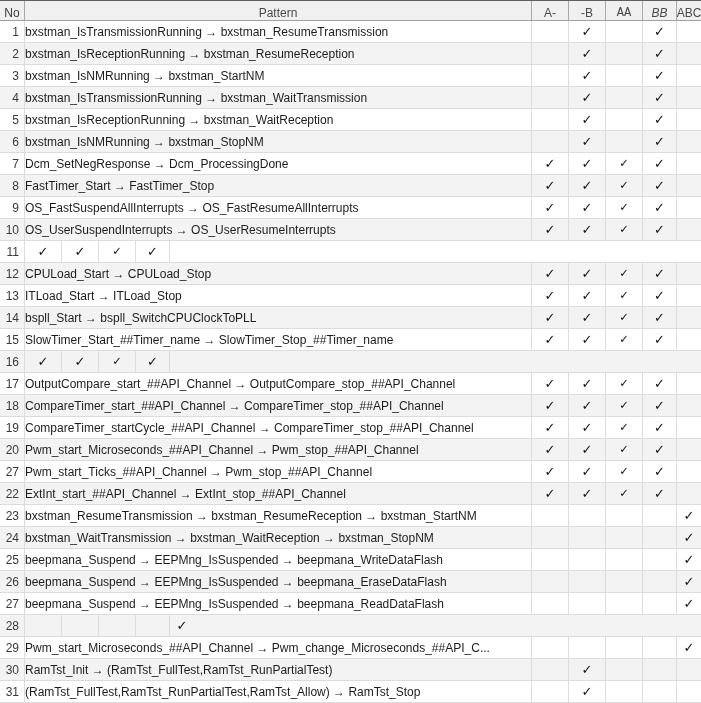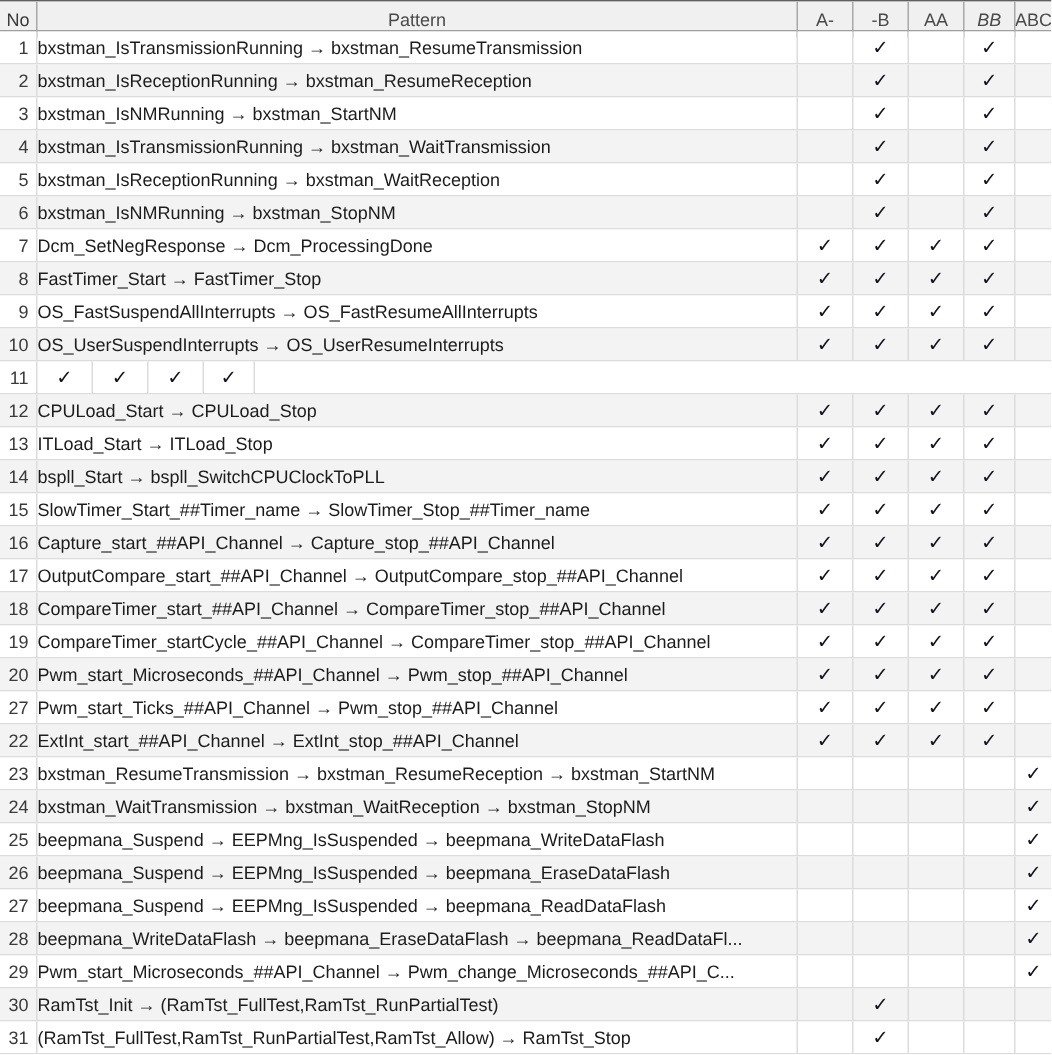--- a/index.html
+++ b/index.html
@@ -13,21 +13,21 @@
        border-bottom:1px solid #9f9f9f;color:#4a4a4a;}
   .row{display:flex;height:22px;box-sizing:border-box;background:#fff;
        border-bottom:1px solid #dcdcdc;}
   .row.even{background:#f3f3f3;}
   .cell{box-sizing:border-box;display:flex;align-items:center;overflow:hidden;white-space:nowrap;}
   .col-no{width:24px;justify-content:flex-end;padding-right:5px;color:#3a3a3a;}
   .col-pattern{width:507px;border-left:1px solid #dcdcdc;padding-left:0;}
   .col-a,.col-b,.col-aa,.col-bb,.col-abc{justify-content:center;border-left:1px solid #dcdcdc;}
   .col-a{width:37px;}
   .col-b{width:37px;}
-  .col-aa{width:37px;}
+  .col-aa{width:37px;font-family:Liberation Mono, monospace;}
   .col-bb{width:34px;font-style:italic;}
   .col-abc{width:25px;text-align:center;}
   .hdr .cell{justify-content:center;padding:12px;}
   .hdr .col-no{border-left:none;}
   .hdr .col-pattern,.hdr .col-a,.hdr .col-b,.hdr .col-aa,.hdr .col-bb,.hdr .col-abc{
     border-left:1px solid #a8a8a8;}
   .check{font-weight:bold;font-size:13px;color:#11111d;line-height:1;}
 </style>
 </head>
 <body>
@@ -268,21 +268,20 @@
         <div class="cell col-aa">
           <span class="check">✓</span>
         </div>
         <div class="cell col-bb">
           <span class="check">✓</span>
         </div>
         <div class="cell col-abc"></div>
       </div>
       <div class="row even">
         <div class="cell col-no">16</div>
-        <div class="cell col-pattern">Capture_start_##API_Channel → Capture_stop_##API_Channel</div>
         <div class="cell col-a">
           <span class="check">✓</span>
         </div>
         <div class="cell col-b">
           <span class="check">✓</span>
         </div>
         <div class="cell col-aa">
           <span class="check">✓</span>
         </div>
         <div class="cell col-bb">
@@ -442,21 +441,20 @@
         <div class="cell col-a"></div>
         <div class="cell col-b"></div>
         <div class="cell col-aa"></div>
         <div class="cell col-bb"></div>
         <div class="cell col-abc">
           <span class="check">✓</span>
         </div>
       </div>
       <div class="row even">
         <div class="cell col-no">28</div>
-        <div class="cell col-pattern">beepmana_WriteDataFlash → beepmana_EraseDataFlash → beepmana_ReadDataFl...</div>
         <div class="cell col-a"></div>
         <div class="cell col-b"></div>
         <div class="cell col-aa"></div>
         <div class="cell col-bb"></div>
         <div class="cell col-abc">
           <span class="check">✓</span>
         </div>
       </div>
       <div class="row">
         <div class="cell col-no">29</div>

